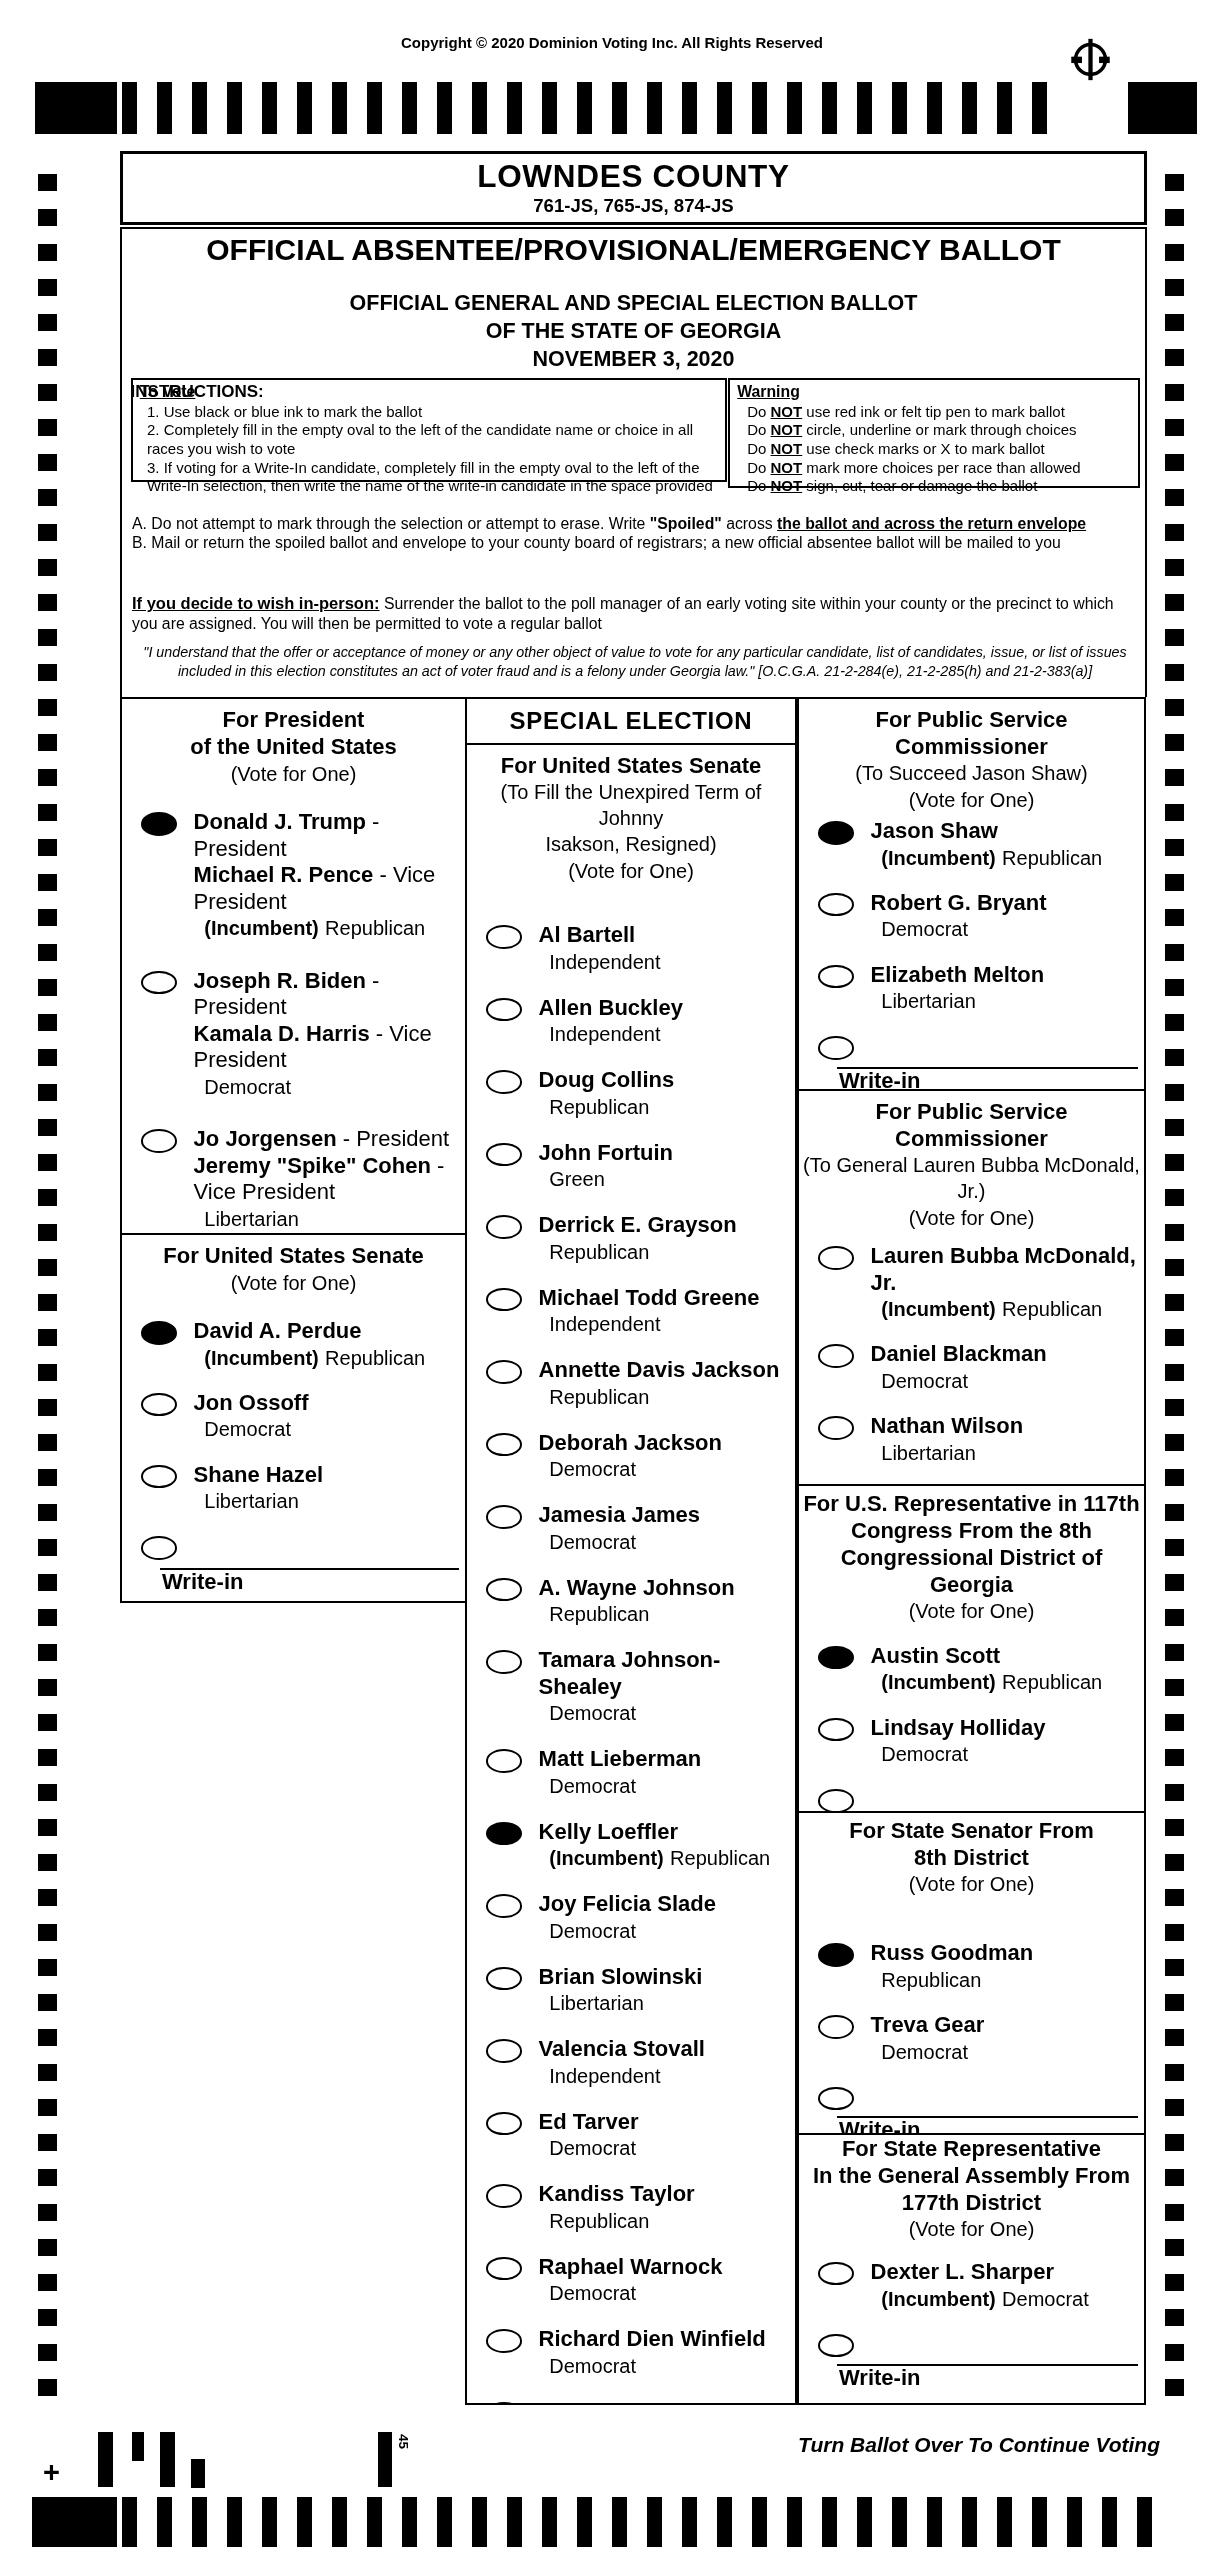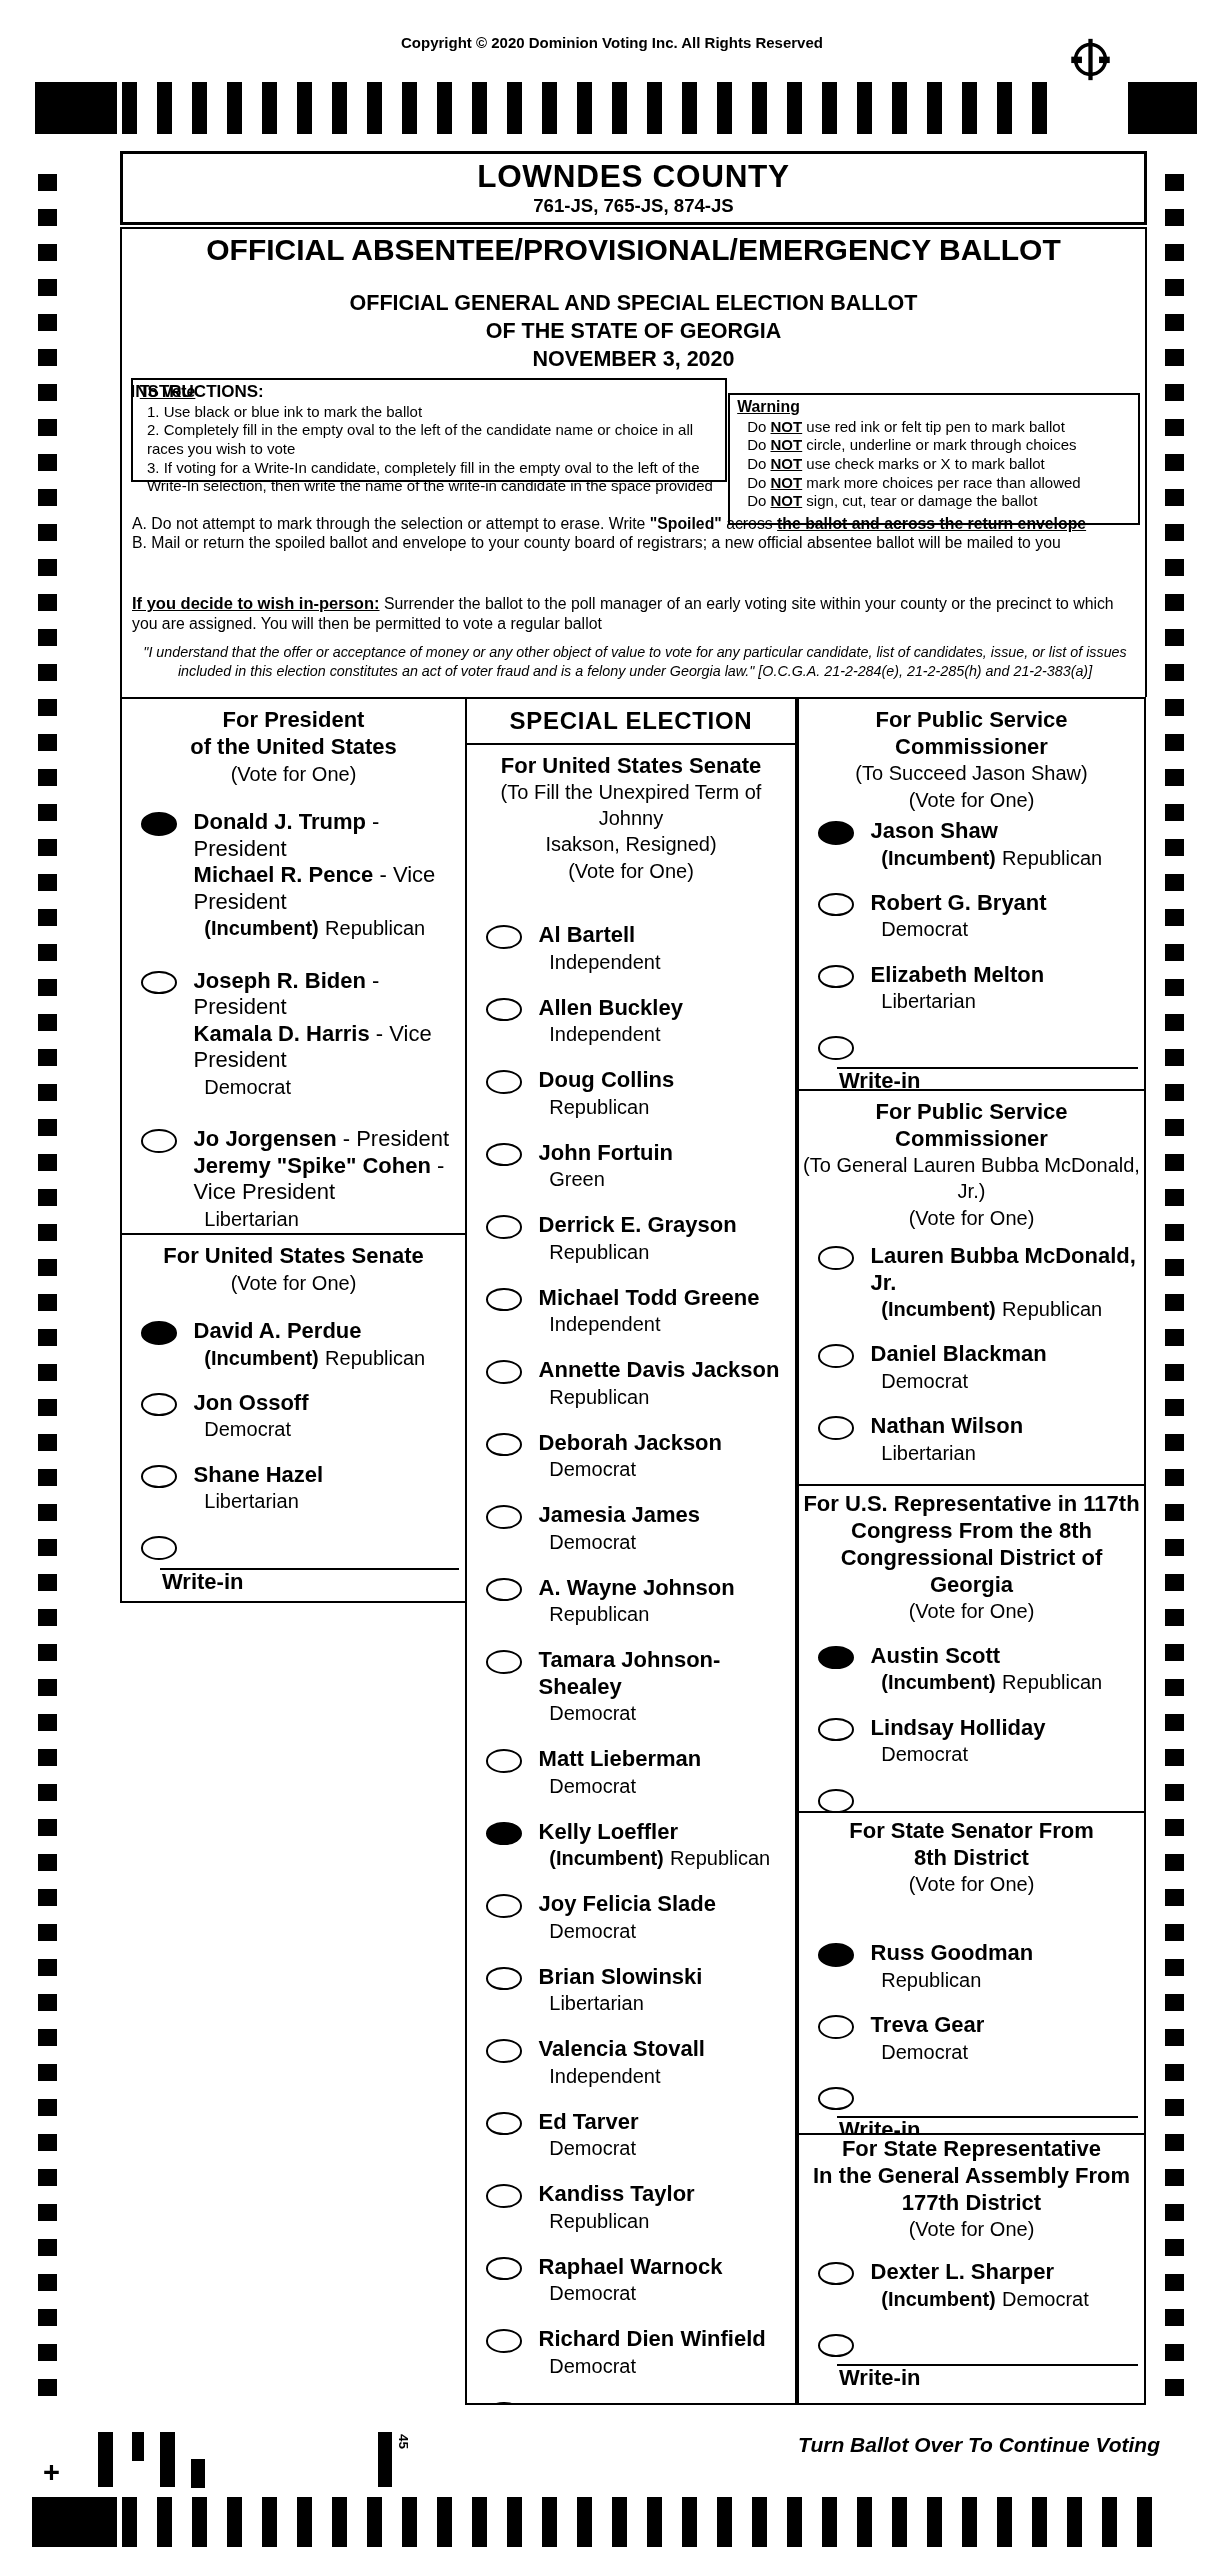--- a/index.html
+++ b/index.html
@@ -36,21 +36,21 @@
   #upper-box { position:absolute; left:120px; top:227px; width:1027px; height:470px;
     border:2.9px solid #000; border-bottom:none; }
   #ballot-title { text-align:center; font-size:30px; font-weight:bold; margin-top:4px; }
   #sub1 { text-align:center; font-size:21.5px; font-weight:bold; margin-top:24px; }
   #sub2 { text-align:center; font-size:21.5px; font-weight:bold; margin-top:2.9px; }
   #edate { text-align:center; font-size:21.5px; font-weight:bold; margin-top:2.9px; }
   #instr-label { font-size:17px; font-weight:bold; margin:10px 0 2.9px 8.6px; text-decoration:none; }
 
   .ibox { position:absolute; border:2.1px solid #000; padding:2.9px 7.2px; font-size:15px; line-height:18.6px; }
   #tovote-box { left:8.6px; top:149px; width:596px; height:104px; }
-  #warning-box { left:606px; top:164px; width:412px; height:132px; }
+  #warning-box { left:606px; top:149px; width:412px; height:110px; }
   .ibox h3 { font-size:15.8px; text-decoration:underline; margin-bottom:1.4px; }
   #tovote-box .item { padding-left:7.2px; }
   #warning-box .item { padding-left:10px; }
   .emph { font-weight:bold; text-decoration:underline; }
 
   #mistake { position:absolute; left:10px; top:285px; width:1006px; font-size:15.8px; line-height:19.3px; }
   #mistake .hd { font-size:16.5px; font-weight:bold; text-decoration:underline; margin-bottom:10px; }
   #inperson { position:absolute; left:10px; top:364px; width:1006px; font-size:15.8px; line-height:20px; }
   #inperson .lead { font-size:16.5px; font-weight:bold; text-decoration:underline; }
   #oath { position:absolute; left:11.5px; top:414px; width:1003px; text-align:center;

